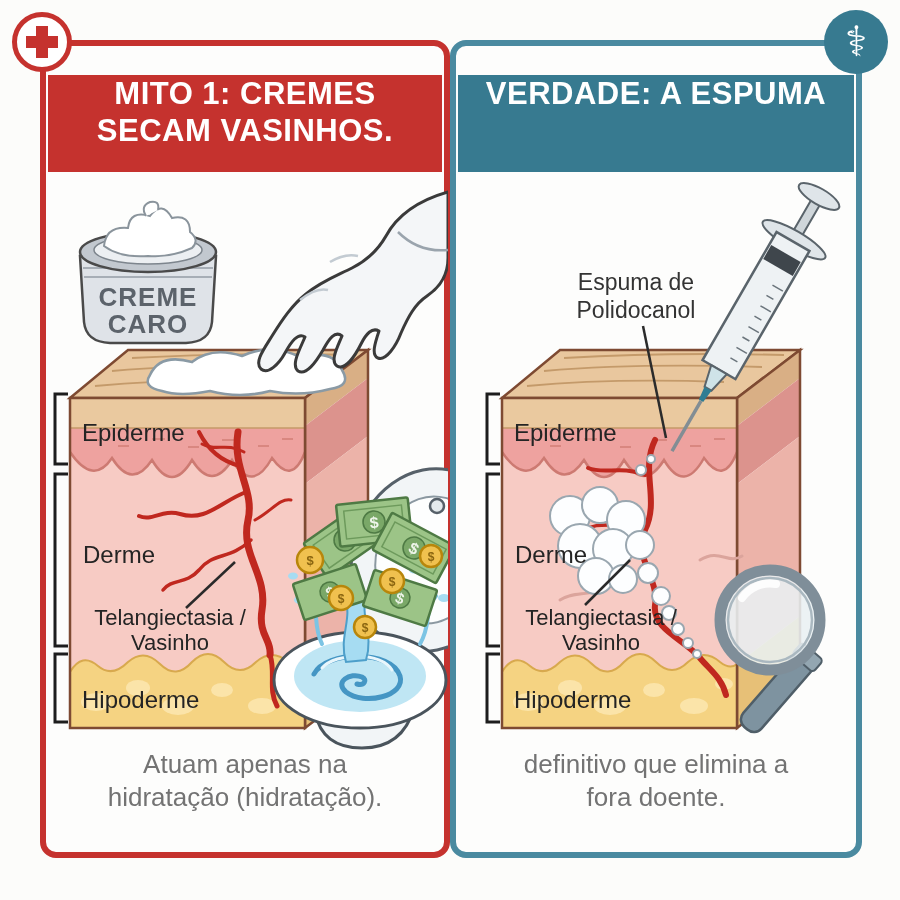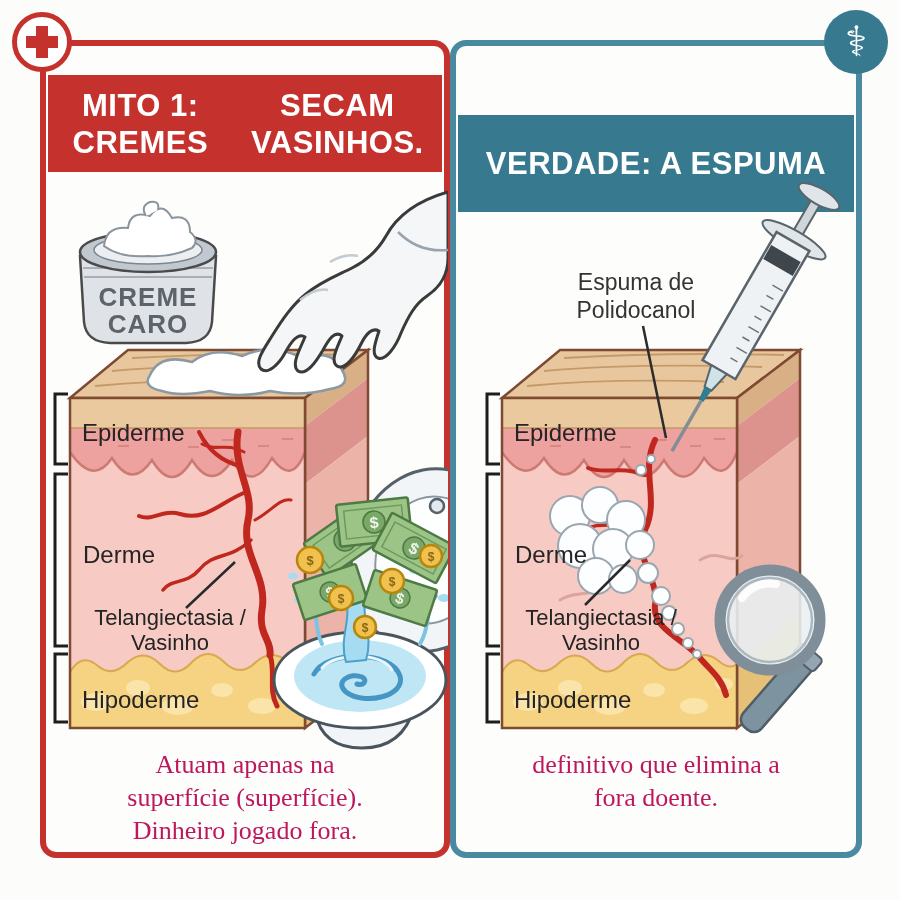--- a/index.html
+++ b/index.html
@@ -2,47 +2,46 @@
 <html><head>
 <meta charset="utf-8">
 <style>
   html,body{margin:0;padding:0;background:#ffffff;}
   #canvas{position:relative;width:900px;height:900px;background:#fcfcfa;overflow:hidden;
           font-family:"Liberation Sans",sans-serif;}
   .panel{position:absolute;top:40px;height:818px;box-sizing:border-box;border-radius:16px;background:#fdfdfc;}
   #myth-panel{left:40px;width:410px;border:6px solid #c5322e;}
   #truth-panel{left:450px;width:412px;border:6px solid #4a8aa0;}
   .panel-header{position:absolute;left:2px;right:2px;top:29px;height:97px;display:flex;
-                flex-direction:row;align-items:center;justify-content:center;
+                flex-direction:column;align-items:center;justify-content:flex-start;
                 color:#ffffff;font-weight:bold;font-size:31px;line-height:37px;letter-spacing:.5px;text-align:center;}
   #myth-header{background:#c5322e;}
-  #truth-header{background:#377a90;margin-top:40px;}
+  #truth-header{background:#377a90;}
   .corner-badge{position:absolute;border-radius:50%;display:flex;align-items:center;justify-content:center;z-index:5;}
   #cross-badge{left:12px;top:12px;width:60px;height:60px;background:#ffffff;border:5px solid #c5322e;box-sizing:border-box;}
   #caduceus-badge{left:824px;top:10px;width:64px;height:64px;background:#377a90;color:#ffffff;
                   font-family:"DejaVu Sans",sans-serif;font-size:42px;line-height:64px;}
   .illus{position:absolute;top:170px;}
-  .caption{position:absolute;left:8px;right:8px;top:702px;text-align:center;color:#be185d;
-           font-size:26px;line-height:33px;font-family:Liberation Serif, serif;}
+  .caption{position:absolute;left:8px;right:8px;top:702px;text-align:center;color:#737373;
+           font-size:26px;line-height:33px;}
   svg text{font-family:"Liberation Sans",sans-serif;}
 </style>
 </head>
 <body>
 
 <div id="canvas">
 
   <div class="panel" id="myth-panel">
     <div class="panel-header" id="myth-header">
       <span>MITO 1: CREMES</span>
       <span>SECAM VASINHOS.</span>
     </div>
     <div class="caption">
       <div>Atuam apenas na</div>
-      <div>superfície (superfície).</div>
-      <div>Dinheiro jogado fora.</div>
+      <div>hidratação (hidratação).</div>
     </div>
   </div>
 
   <div class="panel" id="truth-panel">
     <div class="panel-header" id="truth-header">
       <span>VERDADE: A ESPUMA</span>
     </div>
     <div class="caption">
       <div>definitivo que elimina a</div>
       <div>fora doente.</div>

